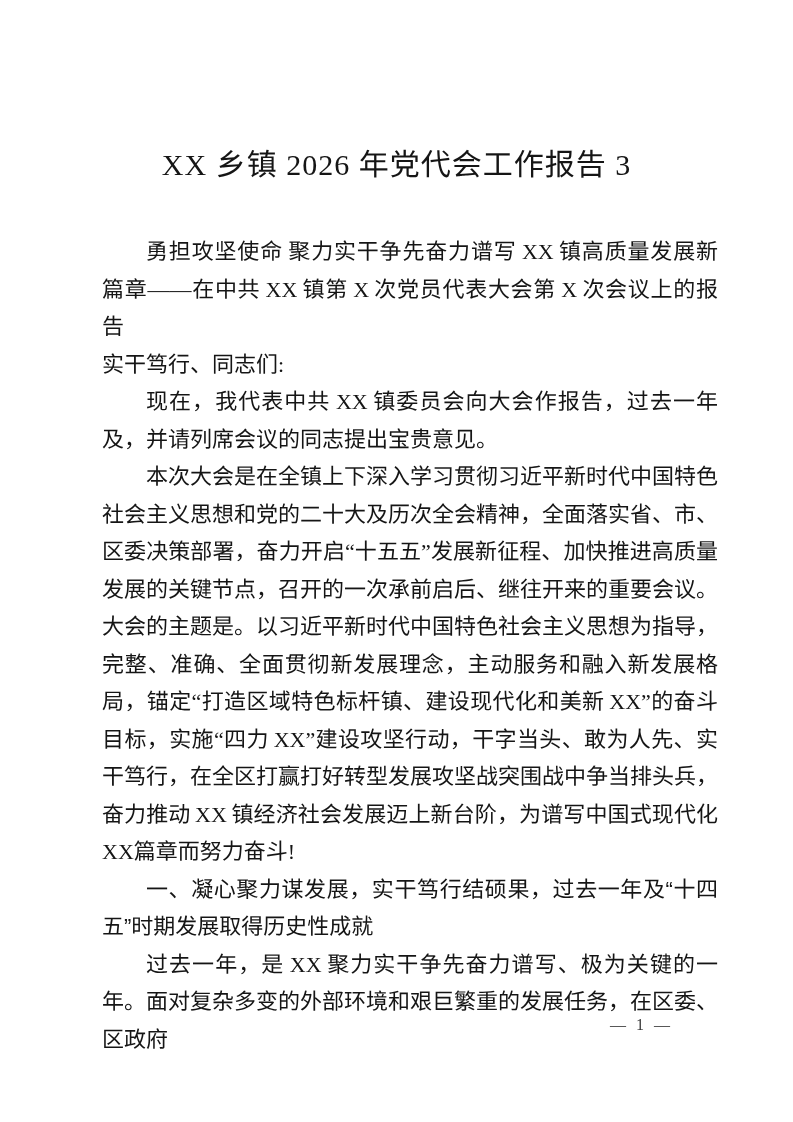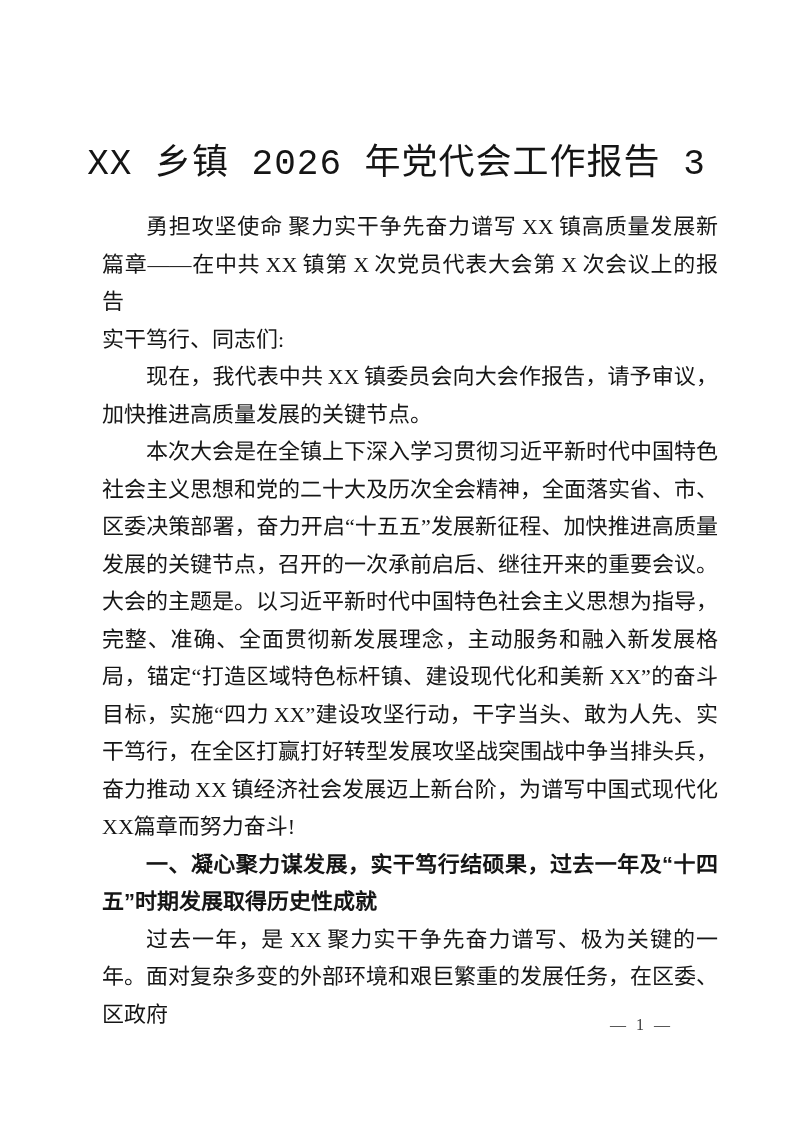--- a/index.html
+++ b/index.html
@@ -15,42 +15,42 @@
     height:1122px;
     margin:0 auto;
     background:var(--bg-color);
     color:var(--text-color);
     font-family:"Liberation Serif","DejaVu Serif",serif;
     overflow:hidden;
   }
   .doc-title{
     margin:142px 0 0 0;
     padding:0 80px;
-    font-size:36px;
+    font-size:30px;
     line-height:46px;
     font-weight:400;
     text-align:center;
     letter-spacing:1px;
-    font-family:Liberation Mono, monospace;
+    font-family:Liberation Serif, serif;
   }
   .doc-body{
-    margin-top:20px;
+    margin-top:45px;
     padding-left:102px;
     padding-right:75px;
   }
   .doc-body p{
     margin:0;
     font-size:22px;
     line-height:37.5px;
     text-align:justify;
     word-spacing:-1px;
   }
   .doc-body p.indent{ text-indent:44px; }
   .doc-body p.heading{
-    font-weight:bold;
+    font-weight:normal;
     font-family:"Liberation Sans","DejaVu Sans",sans-serif;
     word-spacing:0;
   }
   .page-number{
     position:absolute;
     top:1015px;
     right:120px;
     font-size:16px;
     line-height:20px;
     letter-spacing:3px;
@@ -61,20 +61,20 @@
 </style>
 </head>
 <body>
 
 <div class="page">
   <h1 class="doc-title">XX 乡镇 2026 年党代会工作报告 3</h1>
 
   <div class="doc-body" id="doc-body">
       <p class=" indent">勇担攻坚使命 聚力实干争先奋力谱写 XX 镇高质量发展新篇章——在中共 XX 镇第 X 次党员代表大会第 X 次会议上的报告</p>
       <p class="">实干笃行、同志们:</p>
-      <p class=" indent">现在，我代表中共 XX 镇委员会向大会作报告，请予审议，加快推进高质量发展的关键节点。</p>
+      <p class=" indent">现在，我代表中共 XX 镇委员会向大会作报告，过去一年及，并请列席会议的同志提出宝贵意见。</p>
       <p class=" indent">本次大会是在全镇上下深入学习贯彻习近平新时代中国特色社会主义思想和党的二十大及历次全会精神，全面落实省、市、区委决策部署，奋力开启“十五五”发展新征程、加快推进高质量发展的关键节点，召开的一次承前启后、继往开来的重要会议。大会的主题是。以习近平新时代中国特色社会主义思想为指导，完整、准确、全面贯彻新发展理念，主动服务和融入新发展格局，锚定“打造区域特色标杆镇、建设现代化和美新 XX”的奋斗目标，实施“四力 XX”建设攻坚行动，干字当头、敢为人先、实干笃行，在全区打赢打好转型发展攻坚战突围战中争当排头兵，奋力推动 XX 镇经济社会发展迈上新台阶，为谱写中国式现代化 XX篇章而努力奋斗!</p>
       <p class="heading indent">一、凝心聚力谋发展，实干笃行结硕果，过去一年及“十四五”时期发展取得历史性成就</p>
       <p class=" indent">过去一年，是 XX 聚力实干争先奋力谱写、极为关键的一年。面对复杂多变的外部环境和艰巨繁重的发展任务，在区委、区政府</p>
     </div>
 
   <div class="page-number">— 1 —</div>
 </div>
 
 </body></html>

